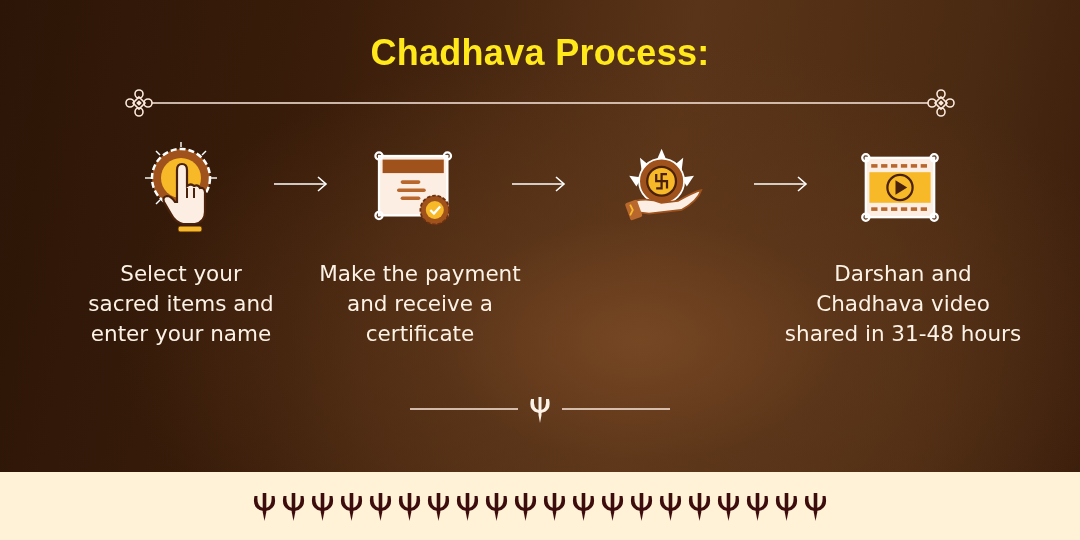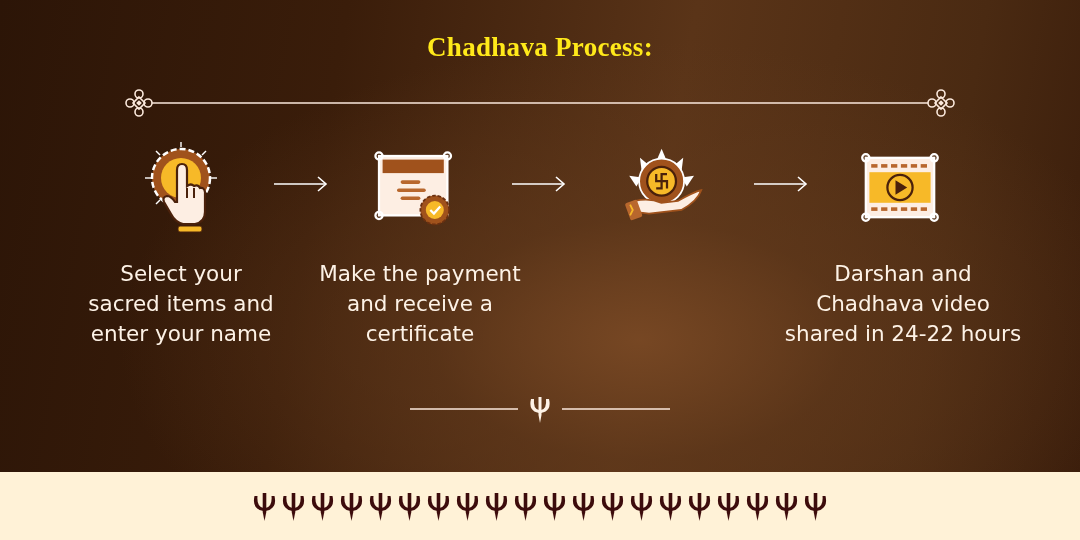--- a/index.html
+++ b/index.html
@@ -6,21 +6,21 @@
   html, body { width: 1080px; height: 540px; overflow: hidden; }
   body { font-family: "DejaVu Sans", "Liberation Sans", sans-serif; position: relative; }
   .banner {
     position: absolute; left: 0; top: 0; width: 1080px; height: 472px;
     background:
       radial-gradient(ellipse 520px 300px at 640px 340px, rgba(120,72,36,0.95) 0%, rgba(98,58,28,0.6) 40%, rgba(60,32,14,0) 100%),
       linear-gradient(100deg, #2c1507 0%, #3a1d0a 30%, #5a3418 60%, #4a2a12 85%, #3a1d0b 100%);
   }
   .title {
     position: absolute; top: 32px; left: 0; width: 1080px; text-align: center;
-    font-family: Liberation Serif, serif; font-weight: bold; font-size: 27px;
+    font-family: Liberation Sans, sans-serif; font-weight: bold; font-size: 36px;
     color: #ffe91a; letter-spacing: 0.3px;
   }
   .divider-top { position: absolute; left: 120px; top: 88px; width: 840px; height: 30px; }
   .step-icon { position: absolute; top: 0; width: 90px; height: 100px; }
   .arrow { position: absolute; top: 172px; height: 24px; }
   .step-text {
     position: absolute; top: 259px; width: 250px; text-align: center;
     font-family: "DejaVu Sans", sans-serif; font-size: 21.5px; line-height: 30px; color: #fdf2e6;
     white-space: pre-line;
   }
@@ -144,21 +144,21 @@
   </svg>
 
   <p class="step-text" style="left:56px;">Select your
 sacred items and
 enter your name</p>
   <p class="step-text" style="left:295px;">Make the payment
 and receive a
 certificate</p>
   <p class="step-text" style="left:778px;">Darshan and
 Chadhava video
-shared in 24-22 hours</p>
+shared in 31-48 hours</p>
 
   <svg class="divider-bottom" viewBox="0 0 270 34">
     <line x1="5" y1="17" x2="113" y2="17" stroke="#fbe9dc" stroke-width="1.5"></line>
     <line x1="157" y1="17" x2="265" y2="17" stroke="#fbe9dc" stroke-width="1.5"></line>
     <g fill="#fdf2e6" transform="translate(135,17)">
       <path d="M-1.5 -12 L1.5 -12 L1.5 6 L0 14 L-1.5 6 Z"></path>
       <path d="M-9 -10 Q-12 2 -1 4 L-1 1 Q-7 0 -6 -10 Z"></path>
       <path d="M9 -10 Q12 2 1 4 L1 1 Q7 0 6 -10 Z"></path>
     </g>
   </svg>

